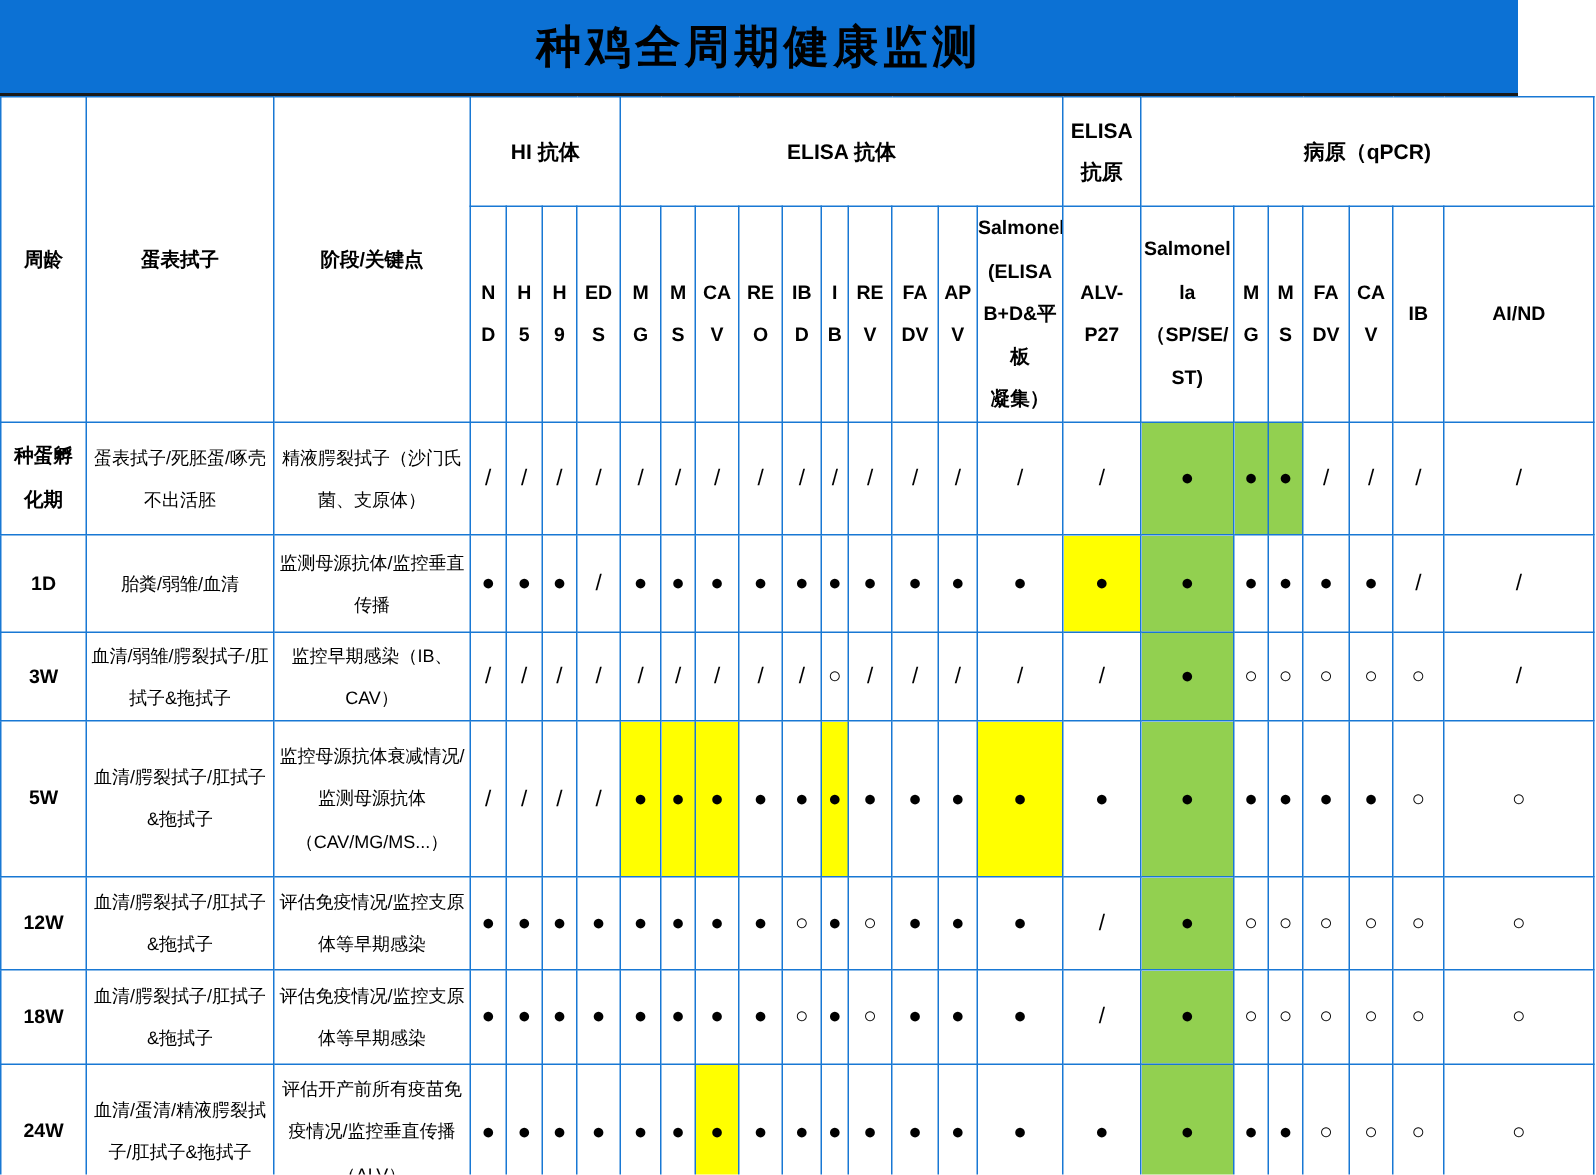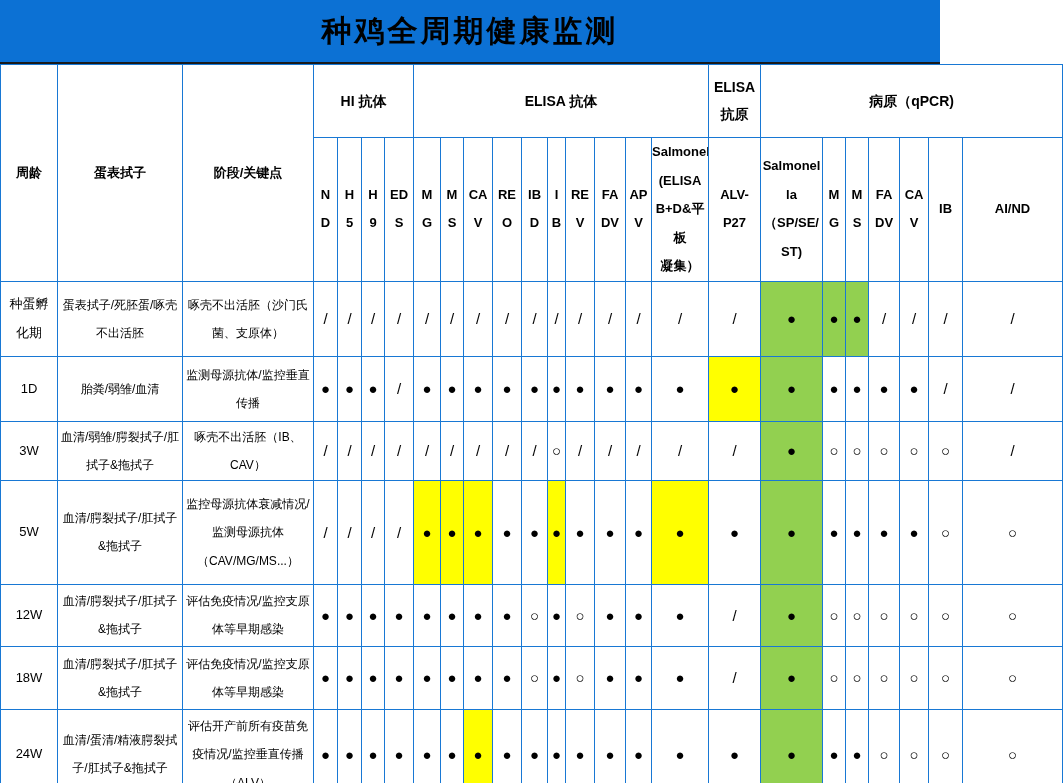--- a/index.html
+++ b/index.html
@@ -1,30 +1,30 @@
 <!DOCTYPE html>
 <html><head>
 <meta charset="utf-8">
 <style>
   html,body{margin:0;padding:0;background:#ffffff;}
   body{width:1064px;height:783px;overflow:hidden;
        font-family:"Liberation Sans","DejaVu Sans",sans-serif;color:#000;}
-  .title-bar{width:940px;height:62px;background:#0c71d4;border-bottom:2px solid #1a1a1a;
+  .title-bar{width:1012px;height:62px;background:#0c71d4;border-bottom:2px solid #1a1a1a;
        display:flex;align-items:center;justify-content:center;}
   .title-bar span{font-family:"Liberation Serif","DejaVu Serif",serif;
        font-weight:bold;font-size:30px;letter-spacing:3px;color:#000;}
   table.grid{border-collapse:collapse;table-layout:fixed;width:1062px;margin:0;}
   .grid th,.grid td{border:1px solid #1878d4;text-align:center;vertical-align:middle;
        padding:0;font-size:13px;overflow:hidden;}
   .grid thead th{font-weight:bold;}
   .grid thead tr:nth-child(1) th{height:72px;}
   .grid thead tr:nth-child(2) th{height:120px;}
   th.sub{font-weight:normal;white-space:pre-line;line-height:2.2;font-size:13px;}
   th.grp{white-space:pre-line;line-height:1.9;font-size:14px;}
-  td.week{font-weight:normal;white-space:pre-line;line-height:2.2;}
+  td.week{font-weight:bold;white-space:pre-line;line-height:2.2;}
   td.txt{line-height:2.35;padding:0 2px;font-size:12px;}
   td.sym{font-size:15px;}
   .bg-green{background:#92d050;}
   .bg-yellow{background:#ffff00;}
   tbody tr:nth-child(1){height:75px;}
   tbody tr:nth-child(2){height:65px;}
   tbody tr:nth-child(3){height:59px;}
   tbody tr:nth-child(4){height:104px;}
   tbody tr:nth-child(5){height:62px;}
   tbody tr:nth-child(6){height:63px;}
@@ -131,21 +131,21 @@
 V</th>
         <th class="sub">IB</th>
         <th class="sub">AI/ND</th>
       </tr>
   </thead>
   <tbody id="body-rows">
       <tr>
         <td class="week">种蛋孵
 化期</td>
         <td class="txt">蛋表拭子/死胚蛋/啄壳不出活胚</td>
-        <td class="txt">啄壳不出活胚（沙门氏菌、支原体）</td>
+        <td class="txt">精液腭裂拭子（沙门氏菌、支原体）</td>
         <td class="sym">/</td>
         <td class="sym">/</td>
         <td class="sym">/</td>
         <td class="sym">/</td>
         <td class="sym">/</td>
         <td class="sym">/</td>
         <td class="sym">/</td>
         <td class="sym">/</td>
         <td class="sym">/</td>
         <td class="sym">/</td>
@@ -185,21 +185,21 @@
         <td class="sym">●</td>
         <td class="sym">●</td>
         <td class="sym">●</td>
         <td class="sym">●</td>
         <td class="sym">/</td>
         <td class="sym">/</td>
       </tr>
       <tr>
         <td class="week">3W</td>
         <td class="txt">血清/弱雏/腭裂拭子/肛拭子&amp;拖拭子</td>
-        <td class="txt">啄壳不出活胚（IB、CAV）</td>
+        <td class="txt">监控早期感染（IB、CAV）</td>
         <td class="sym">/</td>
         <td class="sym">/</td>
         <td class="sym">/</td>
         <td class="sym">/</td>
         <td class="sym">/</td>
         <td class="sym">/</td>
         <td class="sym">/</td>
         <td class="sym">/</td>
         <td class="sym">/</td>
         <td class="sym">○</td>

